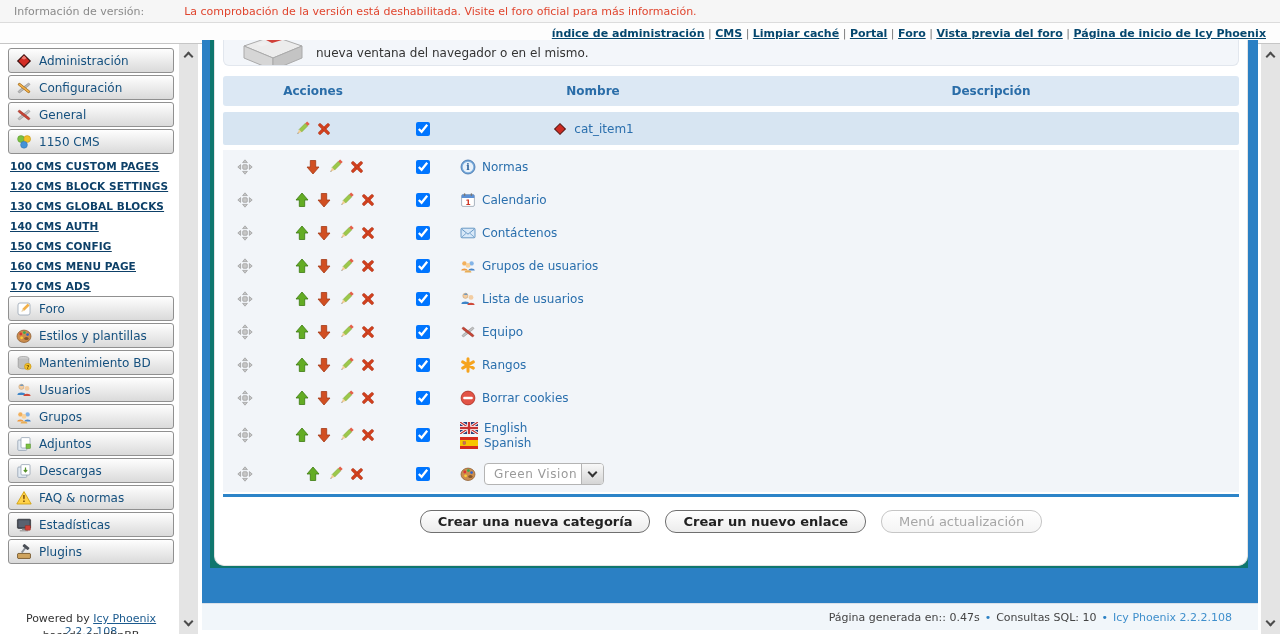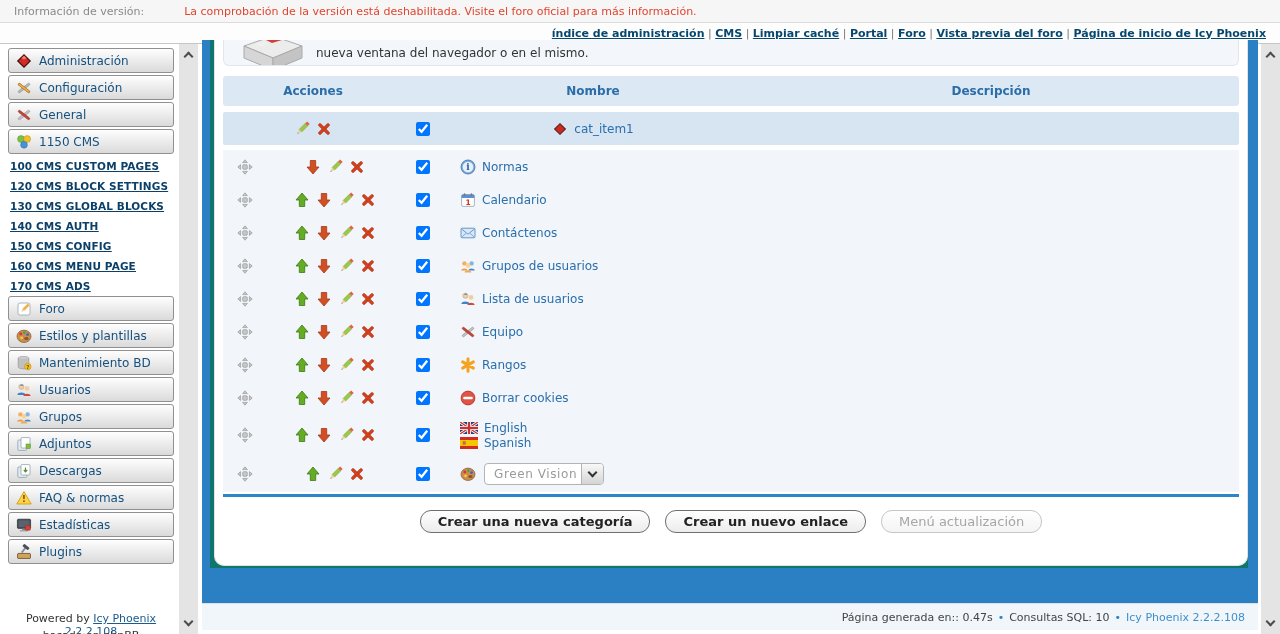--- a/index.html
+++ b/index.html
@@ -101,21 +101,21 @@
   .btn { height:23px; padding:0 17px; border:1px solid #6f6f6f; border-radius:11px;
          background:linear-gradient(#ffffff,#ececec); font-family:inherit;
          font-size:13px; font-weight:bold; color:#222; cursor:pointer; line-height:21px; }
   .btn.disabled { border-color:#c6c6c6; color:#a6a6a6; font-weight:normal;
                   background:linear-gradient(#ffffff,#f4f4f4); cursor:default;text-align:right; }
 
   
   #blue-band { left:0; top:528px; width:1056px; height:35px; background:#2b80c4; }
   #footer-strip { left:0; top:563px; width:1056px; height:27px; background:#f1f6fa;
                   border-top:1px solid #d9e0e8; display:flex; align-items:center;
-                  justify-content:flex-end; padding-right:13px; font-size:11px; color:#444; }
+                  justify-content:flex-end; padding-right:26px; font-size:11px; color:#444; }
   #footer-strip .bullet { color:#2b80c4; margin:0 5px; }
   #footer-strip .brand { color:#3f8fcc; cursor:pointer; }
 </style>
 </head>
 <body>
 
 <div id="screen">
 
   <div id="info-bar" class="abs">
     <span id="info-label">Información de versión:</span>

